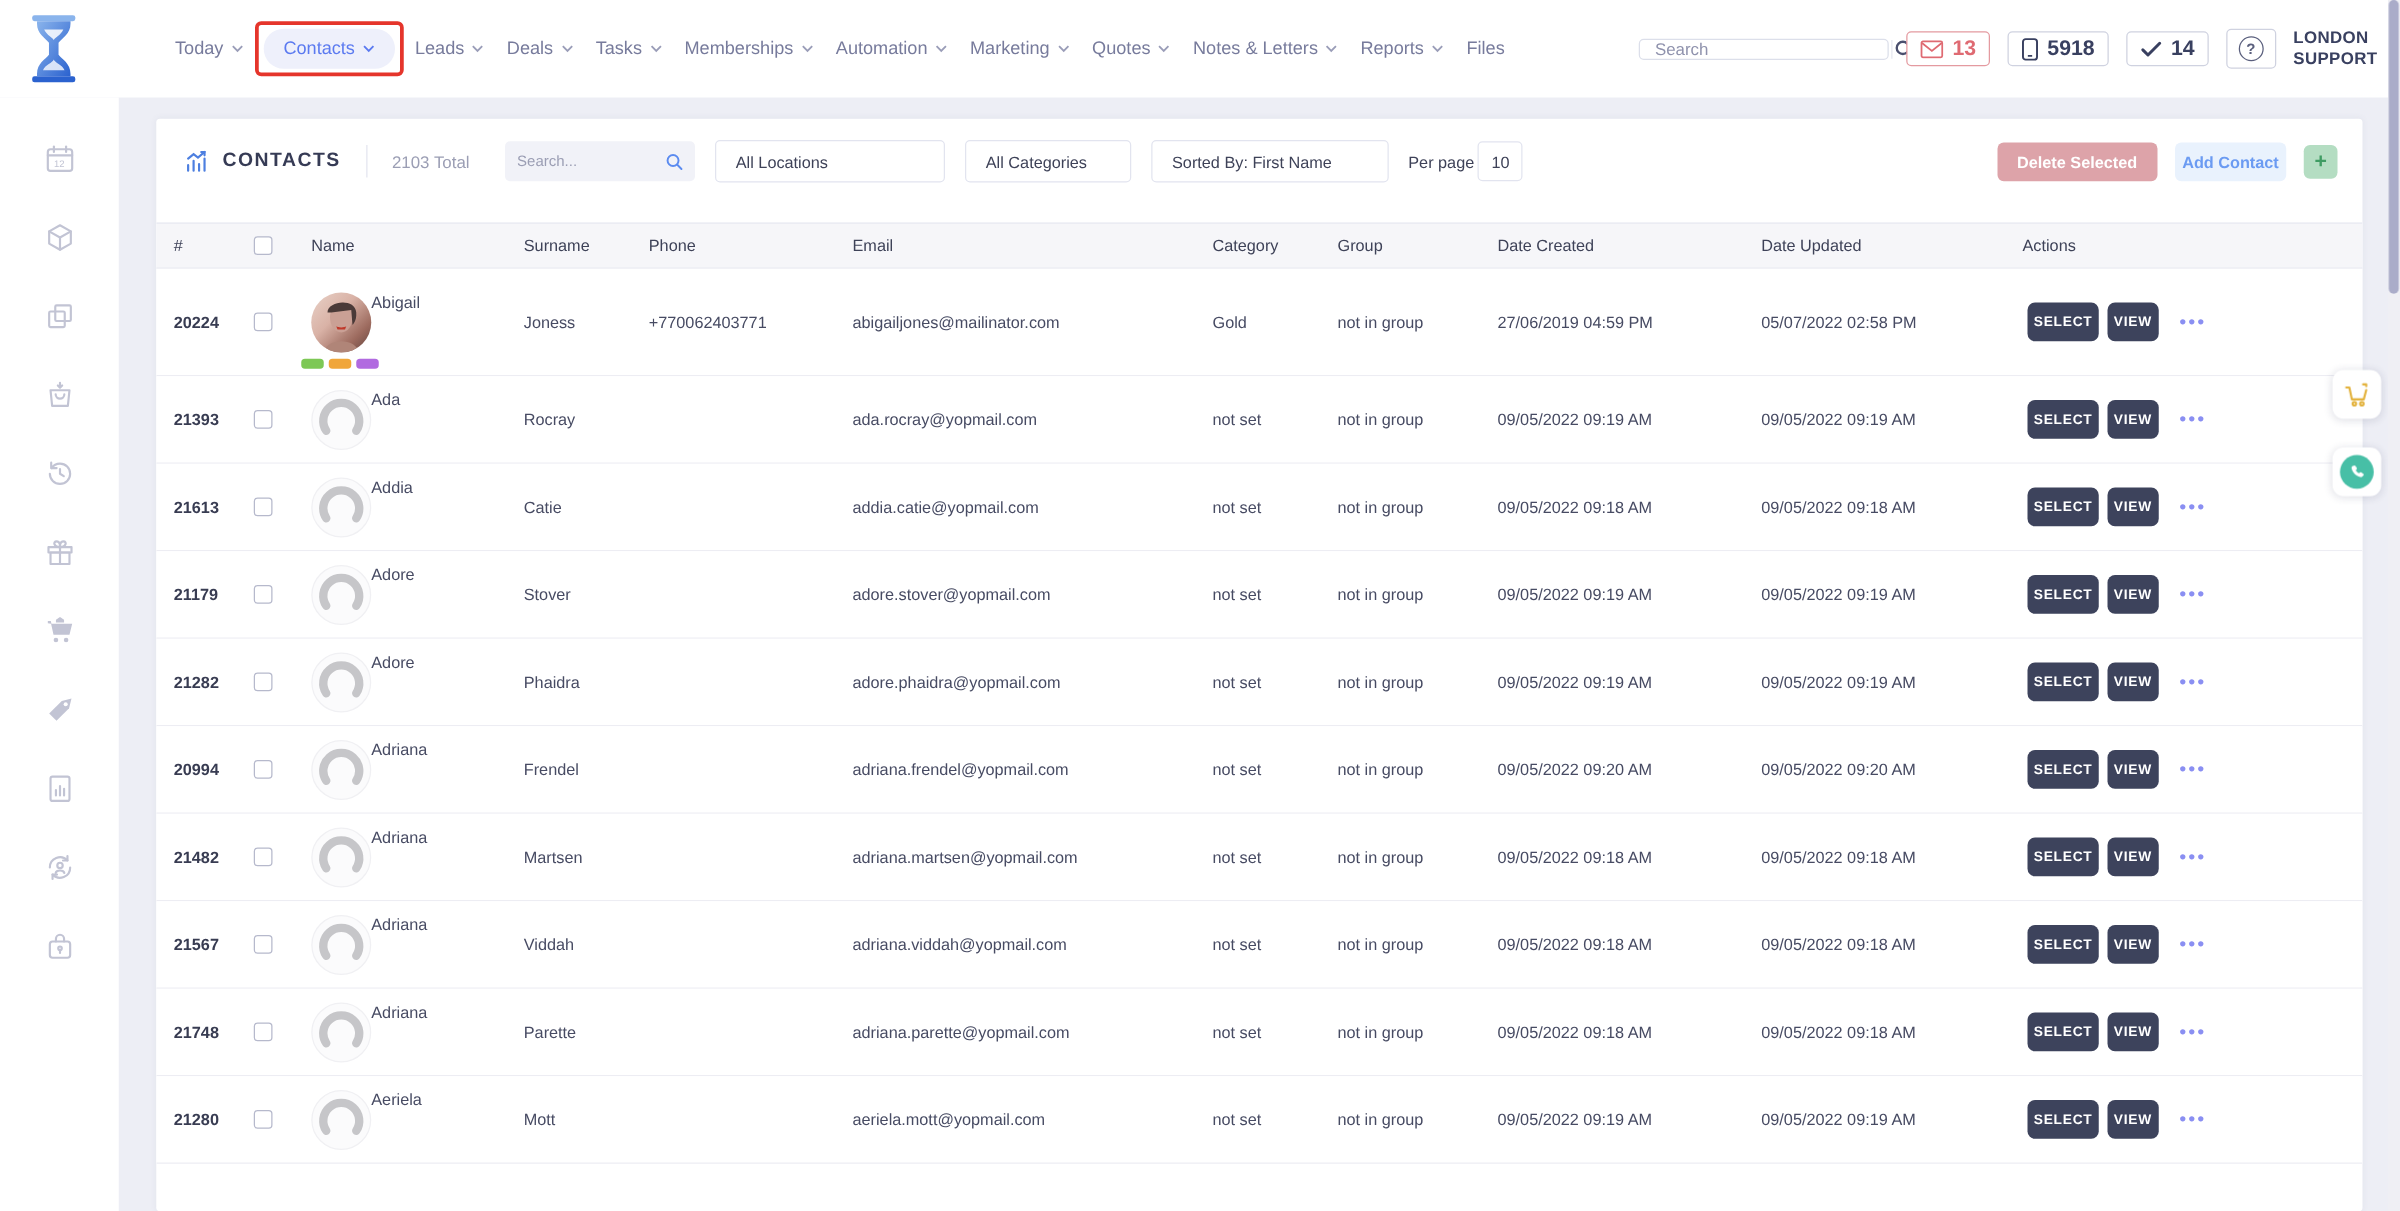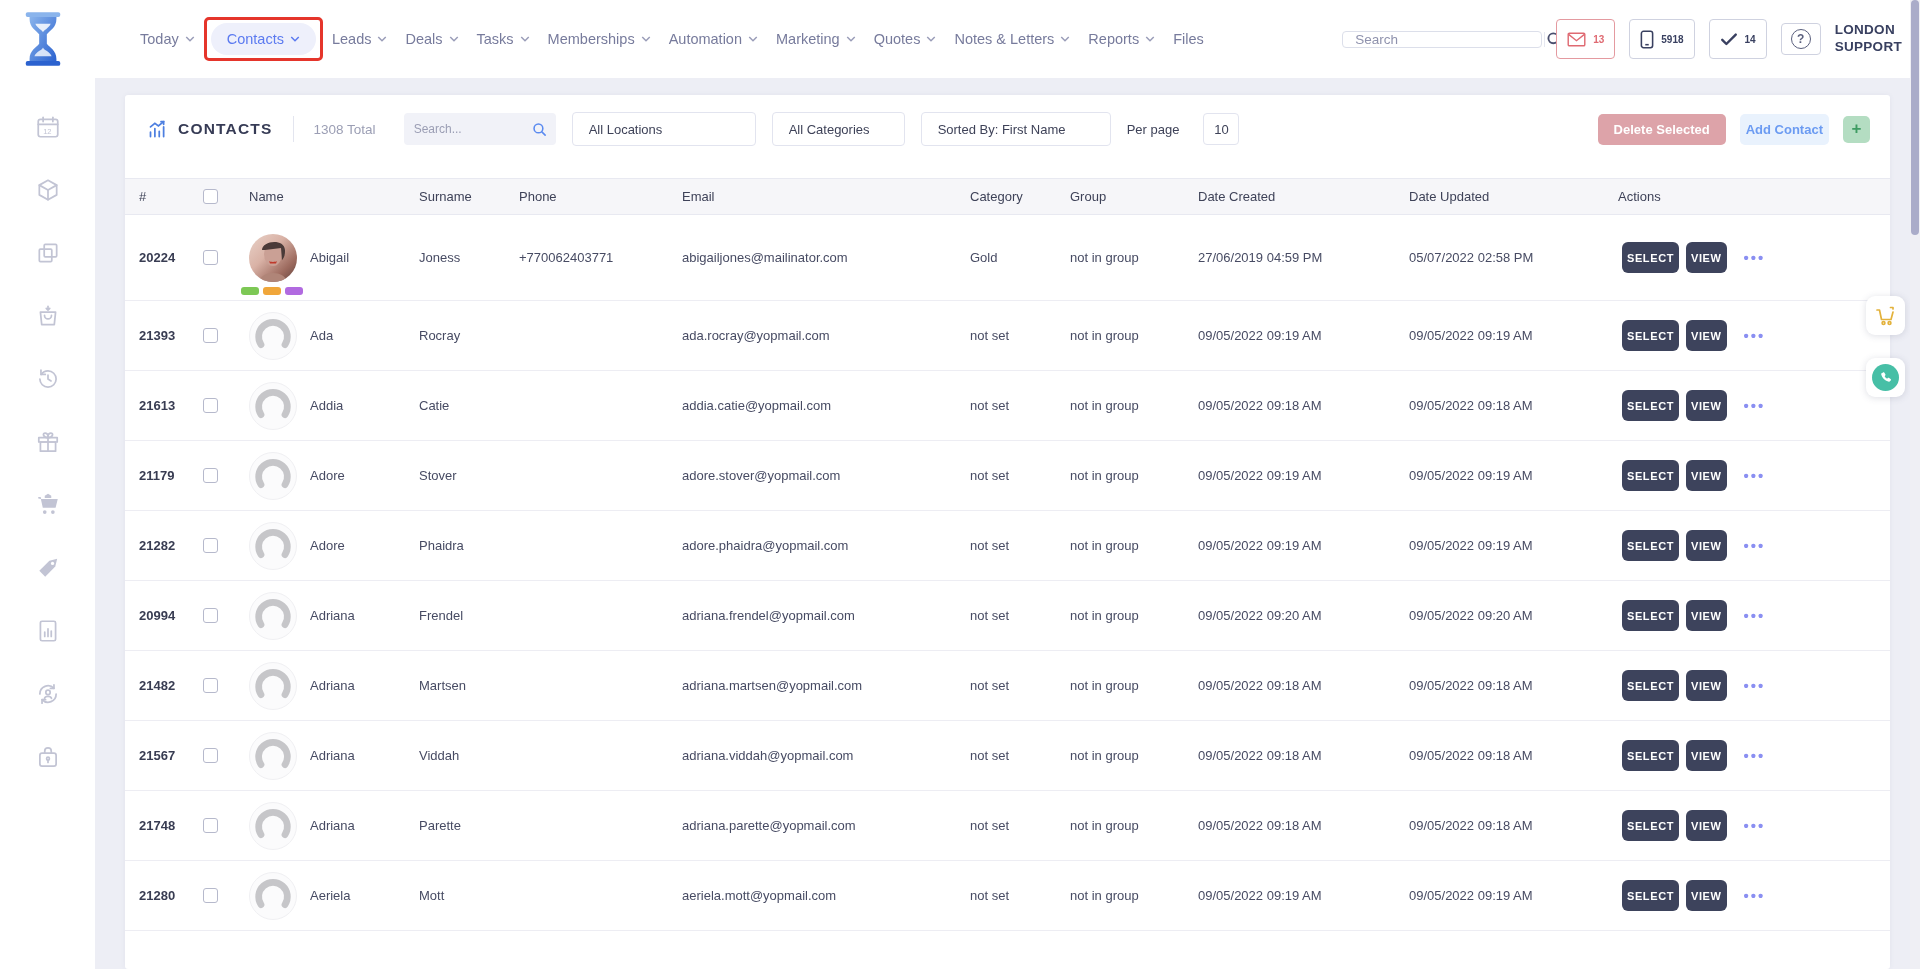--- a/index.html
+++ b/index.html
@@ -14,21 +14,21 @@
   .nav-item.active { background:#eef0fb; color:#5b7af0; border-radius:18px; padding:8px 16px; }
   .nav-caret { width:10px; height:10px; stroke:#9a9db8; }
   .nav-item.active .nav-caret { stroke:#5b7af0; }
   .annotation-box { position:absolute; left:-7px; right:-7px; top:-6px; bottom:-6px; border:3px solid #e5352b; border-radius:5px; pointer-events:none; }
 
   .header-right { margin-left:auto; display:flex; align-items:center; gap:14px; }
   .hdr-search { width:200px; height:17px; border:1px solid #dcdfea; border-radius:4px; display:flex; align-items:center; background:#fff; }
   .hdr-search input { flex:1; border:0; outline:0; padding:0 12px; font-size:13.5px; color:#3e4258; font-family:inherit; background:transparent; }
   .hdr-search input::placeholder { color:#8f92ad; }
   .hdr-search-btn { width:38px; height:100%; border-left:1px solid #e6e8f0; display:flex; align-items:center; justify-content:center; cursor:pointer; }
-  .badge-btn { height:40px; min-width:58px; padding:12px 10px; border-radius:4px; border:1px solid #cfd2e0; display:flex; align-items:center; justify-content:center; gap:7px; font-size:10px; font-weight:bold; color:#394060; cursor:pointer; background:#fff; }
+  .badge-btn { height:28px; min-width:58px; padding:12px 10px; border-radius:4px; border:1px solid #cfd2e0; display:flex; align-items:center; justify-content:center; gap:7px; font-size:17px; font-weight:bold; color:#394060; cursor:pointer; background:#fff; }
   .badge-btn.mail { border-color:#e49aa0; color:#df6a72; }
   .help-btn { height:32px; width:40px; border:1px solid #cfd2e0; border-radius:4px; display:flex; align-items:center; justify-content:center; cursor:pointer; background:#fff; }
   .help-q { width:20px; height:20px; border:1.5px solid #5a5f7d; border-radius:50%; font-size:12px; color:#5a5f7d; display:flex; align-items:center; justify-content:center; font-weight:bold; }
   .user-name { font-size:13.5px; font-weight:bold; color:#394060; text-align:left; line-height:1.25; letter-spacing:.3px; }
 
   
   .page { display:flex; height:891px; }
   .side-rail { width:95px; background:#fff; padding-top:36px; display:flex; flex-direction:column; align-items:center; gap:37px; }
   .side-icon { width:26px; height:26px; cursor:pointer; display:flex; align-items:center; justify-content:center; }
   .side-icon svg { stroke:#c2c4d4; fill:none; stroke-width:1.6; stroke-linecap:round; stroke-linejoin:round; }
@@ -38,37 +38,37 @@
   
   .toolbar { display:flex; align-items:center; padding:17px 20px 0 22px; gap:16px; }
   .tb-title { display:flex; align-items:center; gap:10px; }
   .tb-title h1 { font-size:15.5px; letter-spacing:1.2px; color:#363b55; font-weight:bold; }
   .tb-divider { width:1px; height:26px; background:#e3e5ef; margin:0 4px; }
   .tb-total { font-size:13.5px; color:#9b9eb4; }
   .tb-search { width:152px; height:32px; background:#f1f2f8; border-radius:4px; display:flex; align-items:center; padding:0 8px 0 10px; margin-left:12px; }
   .tb-search input { flex:1; width:90px; border:0; outline:0; background:transparent; font-size:12px; color:#3e4258; font-family:inherit; }
   .tb-search input::placeholder { color:#9b9eb4; }
   .filter-box { height:34px; border:1px solid #e2e4ef; border-radius:4px; background:#fff; display:flex; align-items:center; padding:0 16px; font-size:13px; color:#3e4258; cursor:pointer; white-space:nowrap; }
-  .per-page { display:flex; align-items:center; gap:24px; font-size:13px; color:#3e4258; }
+  .per-page { display:flex; align-items:center; gap:3px; font-size:13px; color:#3e4258; }
   .per-page-box { width:36px; height:32px; border:1px solid #e2e4ef; border-radius:4px; display:flex; align-items:center; justify-content:center; font-size:13px; cursor:pointer; }
   .tb-actions { margin-left:auto; display:flex; align-items:center; gap:14px; }
   .btn-delete { background:#dda3a9; color:#fff; border:0; border-radius:5px; height:31px; padding:0 16px; font-size:13px; font-weight:bold; cursor:pointer; font-family:inherit; }
   .btn-add { background:#e9f2fd; color:#6b9bf2; border:0; border-radius:5px; height:31px; padding:0 6px; font-size:13px; font-weight:bold; cursor:pointer; font-family:inherit; }
   .btn-plus { width:27px; height:27px; background:#b4ddc2; border:0; border-radius:5px; color:#3f9c63; font-size:17px; font-weight:bold; cursor:pointer; display:flex; align-items:center; justify-content:center; font-family:inherit; }
 
   
   .table { margin-top:32px; }
   .trow { display:grid; grid-template-columns:64px 46px 170px 100px 163px 288px 100px 128px 211px 209px 1fr;
           align-items:center; padding-left:14px; }
   .thead { background:#f6f6f9; border-top:1px solid #e8e9f1; border-bottom:1px solid #e8e9f1; height:37px; font-size:13px; color:#3e4258; }
   .tbody .trow { height:70px; border-bottom:1px solid #ededf3; font-size:13px; color:#474b63; background:#fff; }
   .tbody .trow.tall { height:86px; }
   .cell-id { color:#383c52; font-weight:bold; font-size:13px; }
   .checkbox { width:15px; height:15px; border:1.5px solid #b6b9cc; border-radius:3px; background:#fff; cursor:pointer; display:inline-block; }
-  .name-cell { display:flex; align-items:center; gap:13px; }
+  .name-cell { display:flex; }
   .avatar-wrap { position:relative; width:48px; height:48px; flex:0 0 48px; }
   .avatar { width:48px; height:48px; border-radius:50%; overflow:hidden; background:#fbfbfc; border:1px solid #f0f0f3; display:flex; align-items:center; justify-content:center; }
   .avatar.photo { background:linear-gradient(135deg,#e9d2c8 0%,#d9b2a6 40%,#9c6a5e 75%,#5f413c 100%); border:0; }
   .tag-pills { position:absolute; left:-8px; top:53px; display:flex; gap:4px; }
   .tag-pill { width:18px; height:8px; border-radius:3px; display:inline-block; }
   .actions-cell { display:flex; align-items:center; gap:7px; padding-left:4px; }
   .btn-dark { background:#3d435c; color:#fff; border:0; border-radius:6px; height:31px; padding:0 5px; font-size:11px; font-weight:bold; letter-spacing:.6px; cursor:pointer; font-family:inherit; }
   .more-dots { color:#8a8ff2; font-size:15px; letter-spacing:2px; font-weight:bold; cursor:pointer; margin-left:10px; line-height:10px; }
 
   
@@ -312,21 +312,21 @@
       <div class="toolbar">
         <div class="tb-title">
           <svg width="21" height="21" viewBox="0 0 24 24" fill="none" stroke="#4d7fe0" stroke-width="2" stroke-linecap="round">
             <path d="M4 20v-5M9 20v-9M14 20v-6M19 20V9"></path>
             <path d="M4 9l5-4 4 3 6-5"></path>
               <path d="M16 3h3v3"></path>
           </svg>
           <h1>CONTACTS</h1>
         </div>
         <div class="tb-divider"></div>
-        <span class="tb-total">1308 Total</span>
+        <span class="tb-total">2103 Total</span>
 
         <div class="tb-search">
           <input type="text" placeholder="Search..." style="">
           <svg width="17" height="17" viewBox="0 0 24 24" fill="none" stroke="#5b8bf0" stroke-width="2.2" stroke-linecap="round">
             <circle cx="10.5" cy="10.5" r="6.2"></circle>
               <line x1="15.3" y1="15.3" x2="20" y2="20"></line>
           </svg>
         </div>
 
         <div class="filter-box" style="width:184px">

